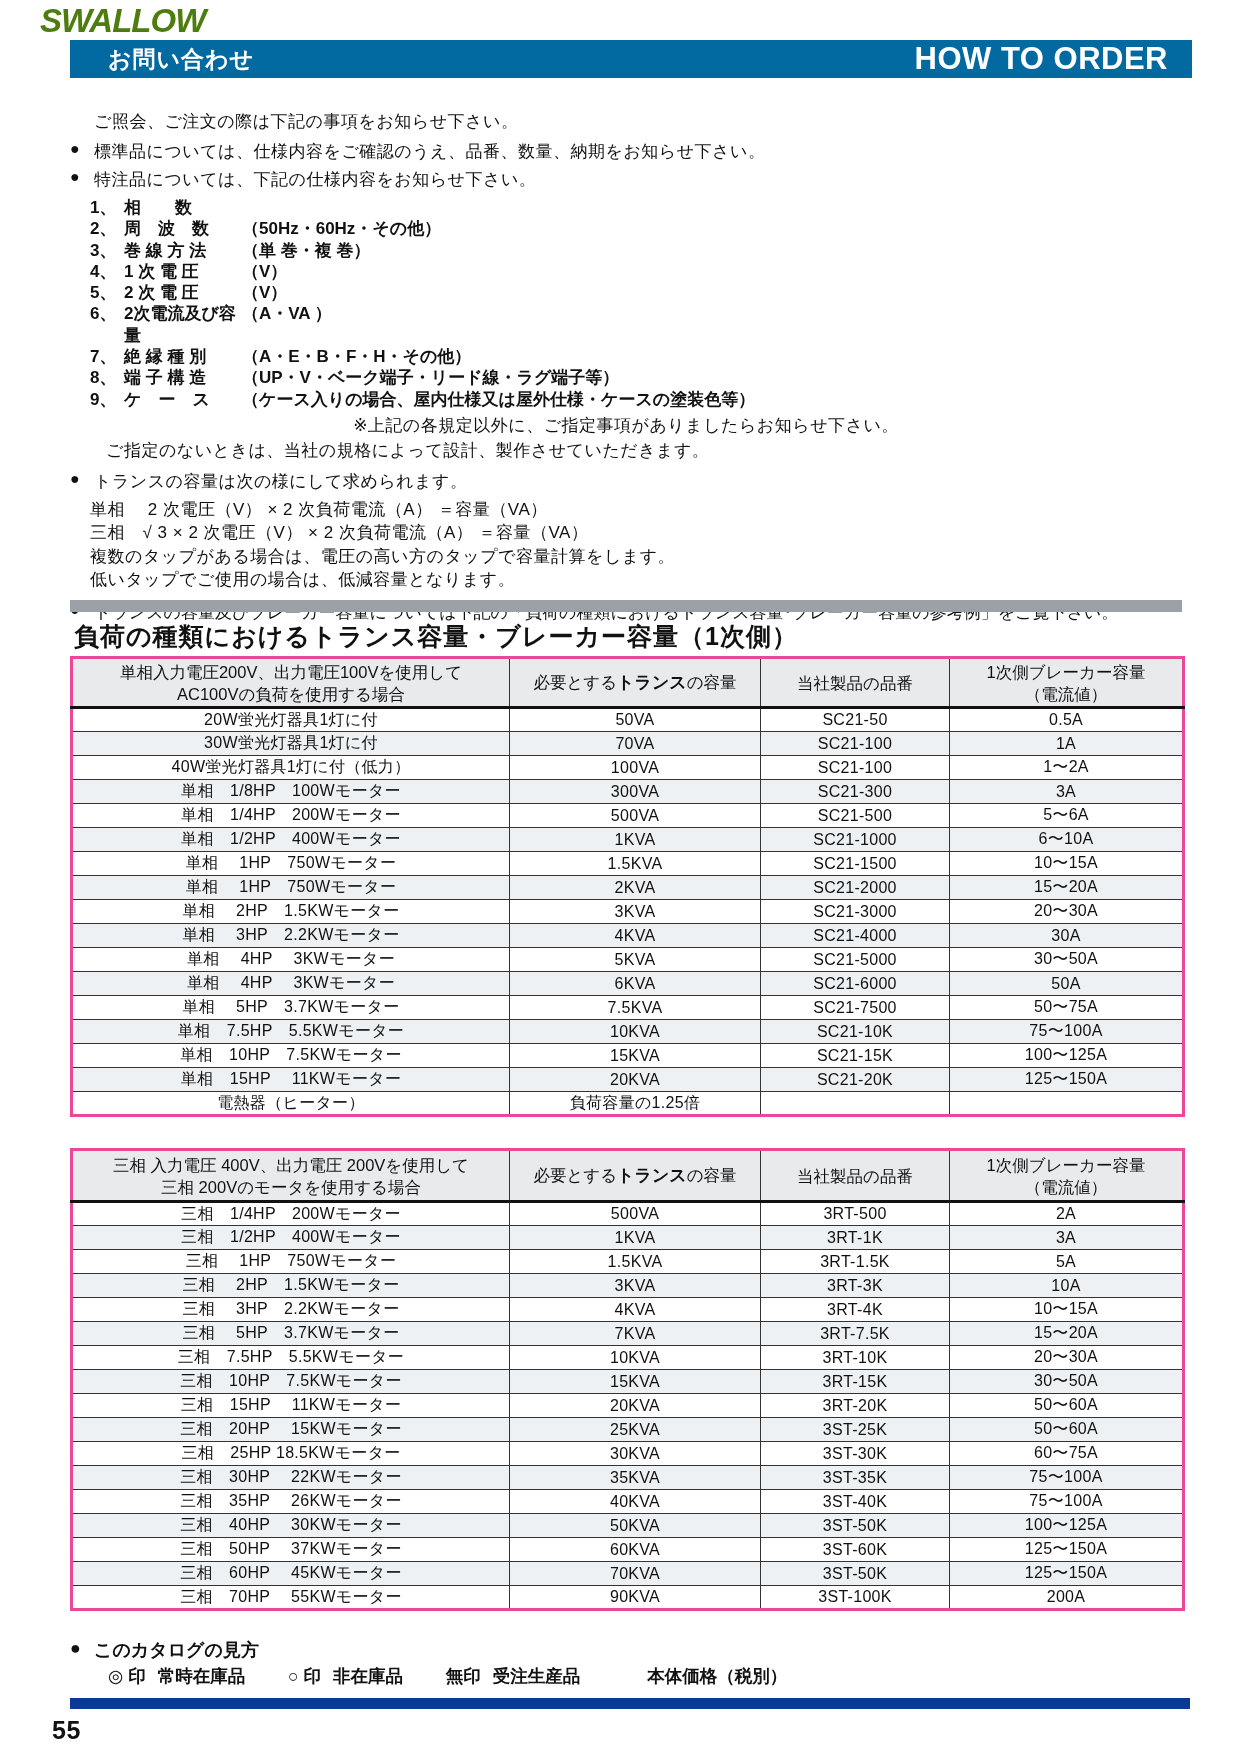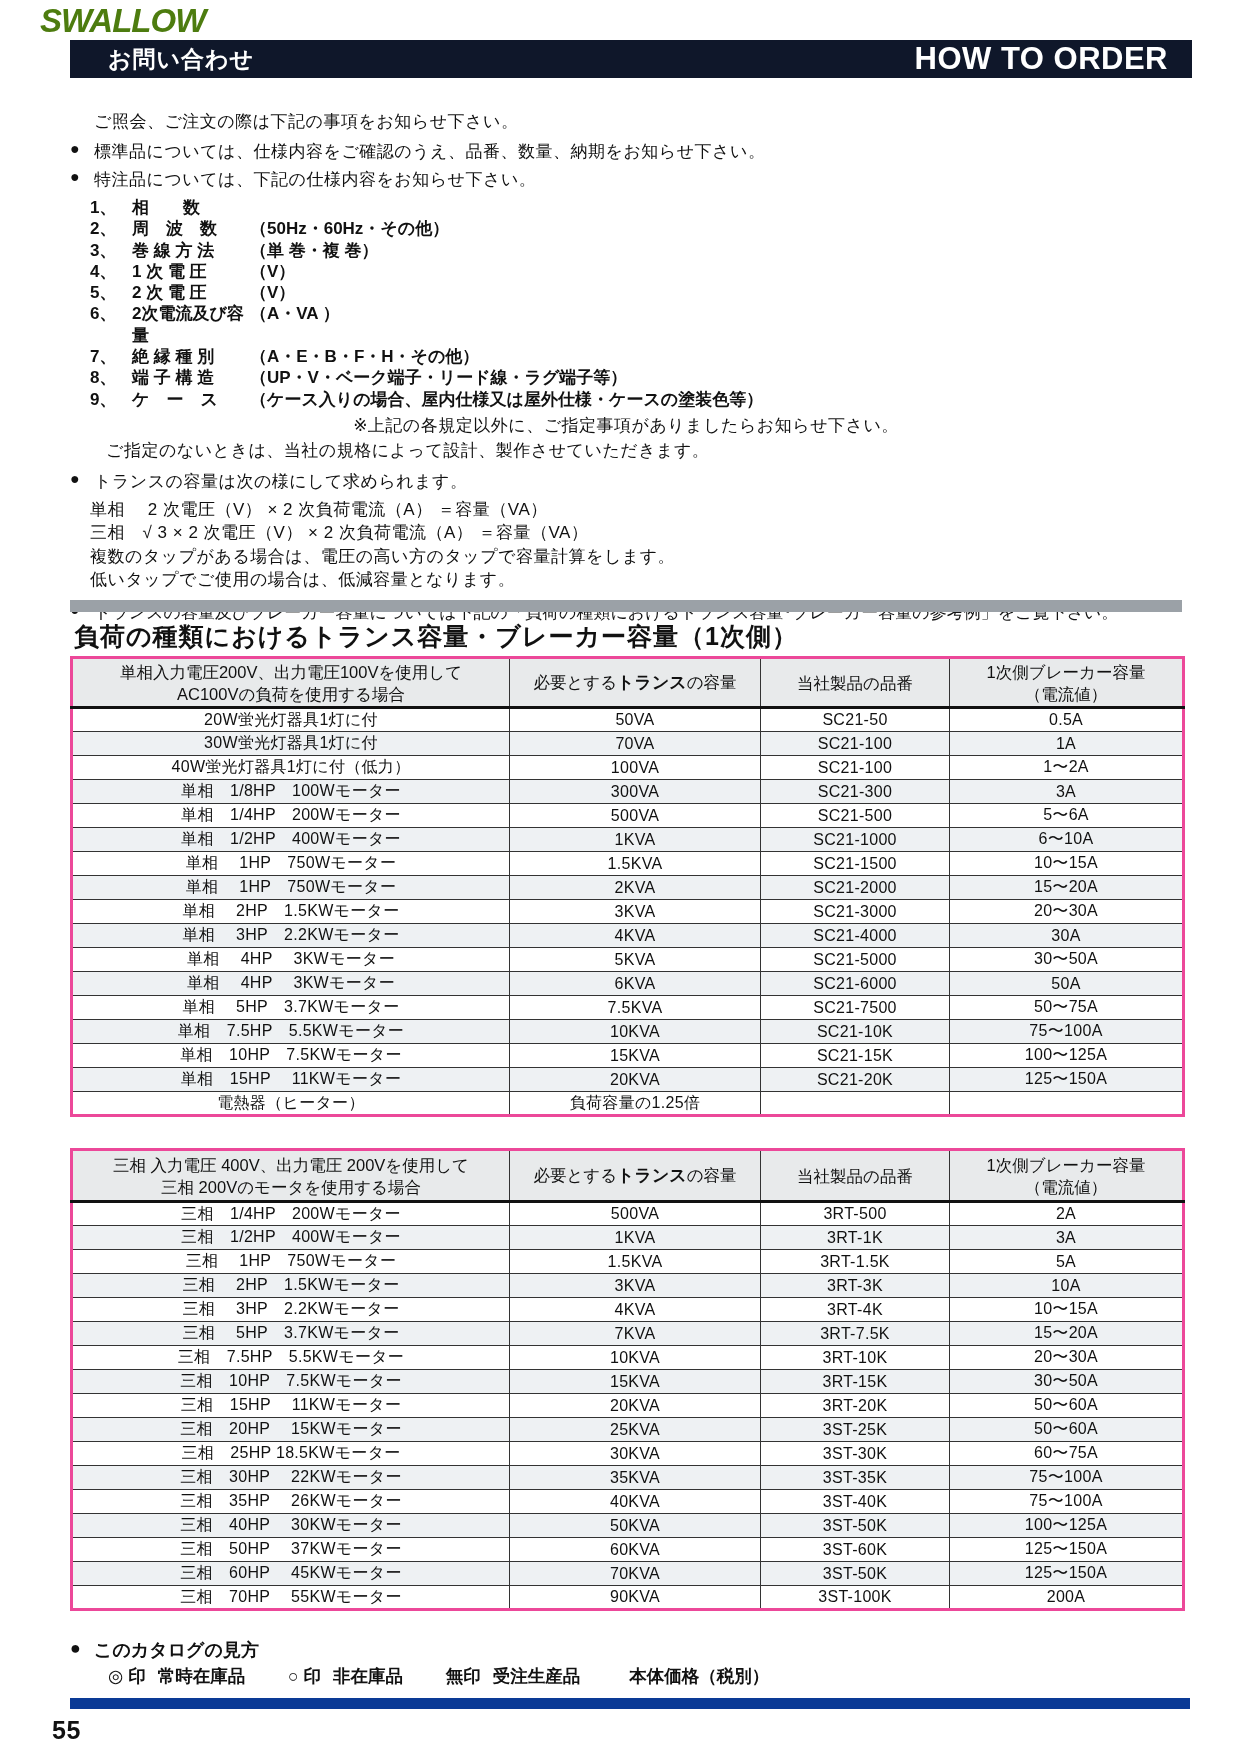--- a/index.html
+++ b/index.html
@@ -15,35 +15,35 @@
   .logo {
     position:absolute; left:40px; top:1px;
     font-size:33px; font-weight:900; font-style:italic;
     letter-spacing:-1px; color:#4d7c0f;
     transform:scaleY(1.02); transform-origin:top left;
   }
 
   
   .header-bar {
     position:absolute; left:70px; top:40px; width:1122px; height:38px;
-    background:#0f172a; display:flex; align-items:center;
+    background:#0369a1; display:flex; align-items:center;
     justify-content:space-between; padding:0 24px 0 38px;
   }
   .header-bar .jp { color:#fff; font-weight:bold; font-size:23px; letter-spacing:1px; }
   .header-bar .en { color:#fff; font-weight:bold; font-size:31px; letter-spacing:0.5px; }
 
   
   .body-text { position:absolute; left:70px; top:110px; width:1118px; font-size:17px; font-weight:500; }
   .intro { padding-left:24px; margin-bottom:7px; letter-spacing:0.5px; }
   .bullet-line { display:flex; margin-bottom:5px; letter-spacing:0.5px; }
   .bullet-line .dot { width:24px; flex:0 0 24px; font-size:16px; }
   .spec-list { margin:6px 0 4px 20px; font-weight:bold; }
   .spec-row { display:flex; line-height:21.3px; }
   .spec-no { width:34px; flex:0 0 34px; }
-  .spec-label { width:118px; flex:0 0 118px;margin-left:8px; }
+  .spec-label { width:118px; flex:0 0 118px; }
   .spec-desc { flex:1; }
   .note1 { margin:3px 0 0 -6px; letter-spacing:0.5px;text-align:center; }
   .note2 { margin:2px 0 8px 36px; letter-spacing:0.5px; }
   .formula-block { margin-left:20px; line-height:23.5px; letter-spacing:0.5px; }
   .last-bullet { margin-top:9px; letter-spacing:0; }
 
   
   .gray-bar { position:absolute; left:70px; top:600px; width:1112px; height:12px; background:#9ba1a7; }
   .section-title { position:absolute; left:74px; top:620px; font-size:25px; font-weight:bold; letter-spacing:1px; }
 
@@ -69,21 +69,21 @@
   .t1 th { height:50px; }
   .t2 { position:absolute; left:70px; top:1148px; }
   .t2 th { height:52px; }
 
   
   .legend-title { position:absolute; left:70px; top:1638px; display:flex; font-size:18px; font-weight:bold; }
   .legend-title .dot { width:24px; flex:0 0 24px; }
   .legend-items { position:absolute; left:108px; top:1664px; font-size:17.5px; font-weight:bold; }
   .legend-items .li { margin-right:38px; }
   .legend-items .li .mk { margin-right:12px; }
-  .legend-items .li.price { margin-left:6px; }
+  .legend-items .li.price { margin-left:24px; }
   .bottom-bar { position:absolute; left:70px; top:1698px; width:1120px; height:11px; background:#0a3a96; }
   .page-num { position:absolute; left:52px; top:1716px; font-size:25px; font-weight:bold; letter-spacing:0.5px; }
 </style>
 </head>
 <body>
 
 <div class="page">
 
   <div class="logo">SWALLOW</div>
 

